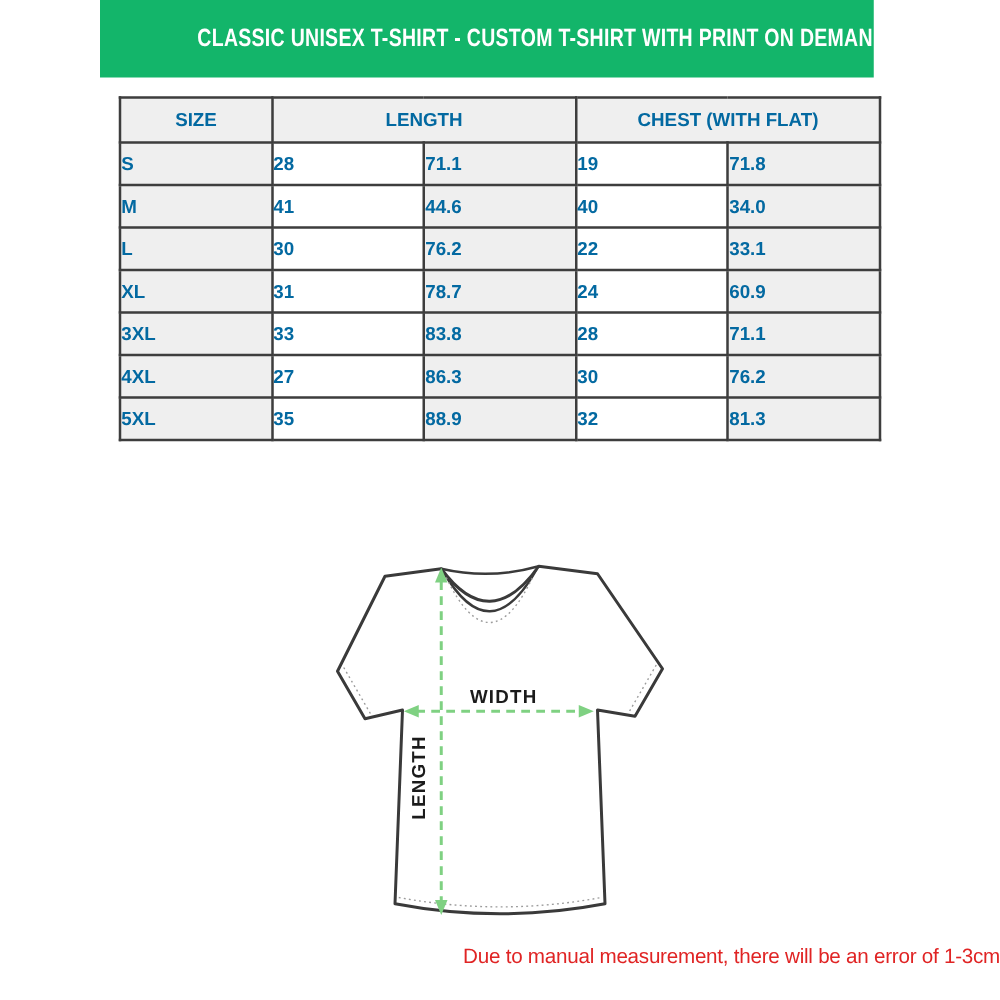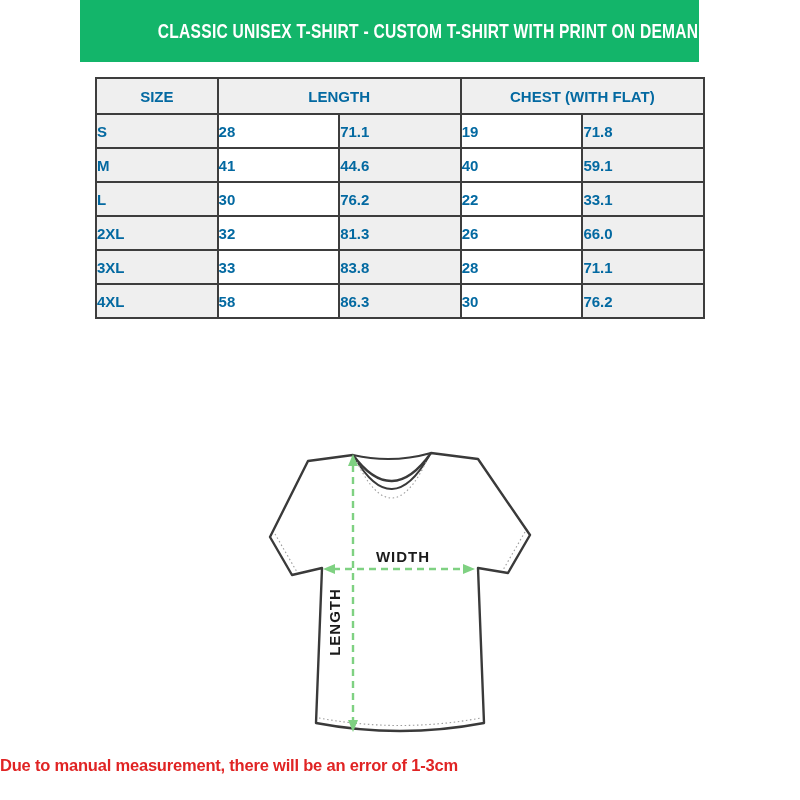--- a/index.html
+++ b/index.html
@@ -30,22 +30,22 @@
   .g { background:var(--cell-gray,#efefef); }
   .w { background:#ffffff; }
   .tshirt-svg { position:absolute; left:240px; top:435px; width:320px; height:320px; }
   .outline { fill:#ffffff; stroke:#3a3a3a; stroke-width:2.4; stroke-linejoin:round; }
   .seam    { fill:none; stroke:#3a3a3a; stroke-width:2; stroke-linecap:round; }
   .stitch  { fill:none; stroke:#9b9b9b; stroke-width:1.1; stroke-dasharray:1.5 2.6; }
   .arrow-line { fill:none; stroke:var(--arrow-green,#7fd182); stroke-width:2.4; stroke-dasharray:7 5; }
   .arrow-head { fill:var(--arrow-green,#7fd182); stroke:none; }
   .diagram-label { font-family:"Liberation Sans",sans-serif; font-weight:700; font-size:15px; letter-spacing:1px; fill:#1b1b1b; }
   .note {
-    position:absolute; left:0; top:756px; width:800px; text-align:left;
-    color:var(--note-red,#e02424); font-weight:700; font-size:16.5px; letter-spacing:-0.2px;
+    position:absolute; left:0; top:756px; width:800px; text-align:right;
+    color:var(--note-red,#e02424); font-weight:400; font-size:16.5px; letter-spacing:-0.2px;
   }
 </style>
 </head>
 <body>
 
 <div class="banner">
   <div class="banner-title">CLASSIC UNISEX T-SHIRT - CUSTOM T-SHIRT WITH PRINT ON DEMAND</div>
 </div>
 
 <table class="size-table">
@@ -70,56 +70,63 @@
     <td class="g">71.1</td>
     <td class="w">19</td>
     <td class="g">71.8</td>
   </tr>
 
   <tr>
     <td class="g">M</td>
     <td class="w">41</td>
     <td class="g">44.6</td>
     <td class="w">40</td>
-    <td class="g">59.1</td>
+    <td class="g">34.0</td>
   </tr>
 
   <tr>
     <td class="g">L</td>
     <td class="w">30</td>
     <td class="g">76.2</td>
     <td class="w">22</td>
     <td class="g">33.1</td>
   </tr>
 
+  <tr>
+    <td class="g">XL</td>
+    <td class="w">31</td>
+    <td class="g">78.7</td>
+    <td class="w">24</td>
+    <td class="g">60.9</td>
+  </tr>
 
-  <tr>
-    <td class="g">2XL</td>
-    <td class="w">32</td>
-    <td class="g">81.3</td>
-    <td class="w">26</td>
-    <td class="g">66.0</td>
-  </tr>
 
   <tr>
     <td class="g">3XL</td>
     <td class="w">33</td>
     <td class="g">83.8</td>
     <td class="w">28</td>
     <td class="g">71.1</td>
   </tr>
 
   <tr>
     <td class="g">4XL</td>
-    <td class="w">58</td>
+    <td class="w">27</td>
     <td class="g">86.3</td>
     <td class="w">30</td>
     <td class="g">76.2</td>
   </tr>
 
+  <tr>
+    <td class="g">5XL</td>
+    <td class="w">35</td>
+    <td class="g">88.9</td>
+    <td class="w">32</td>
+    <td class="g">81.3</td>
+  </tr>
 </tbody>
 </table>
 
 <svg class="tshirt-svg" viewBox="0 0 320 320">
 
   <path class="outline" d="M113,20 L68,26 L30,102 L52,140 L82,133 L76,288 Q160,304 244,288 L238,133 L268,138 L290,100 L238,24 L191,18 Q152,73 113,20 Z"></path>
 
   <path class="seam" d="M113,20 Q152,29 191,18"></path>
   <path class="seam" d="M115,23 Q152,86 189,21"></path>
   <path class="stitch" d="M117,27 Q152,100 187,25"></path>

